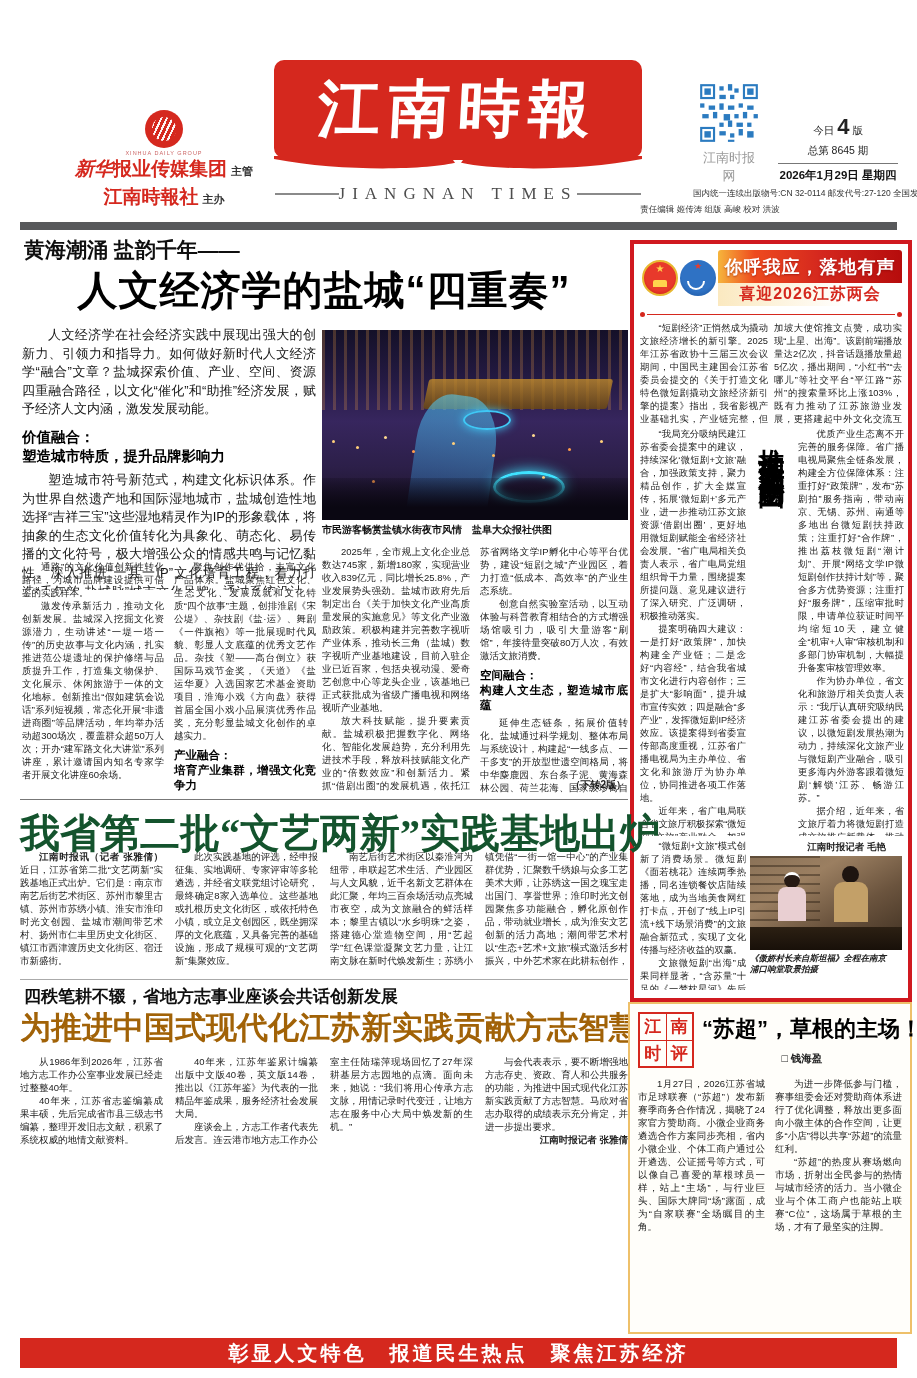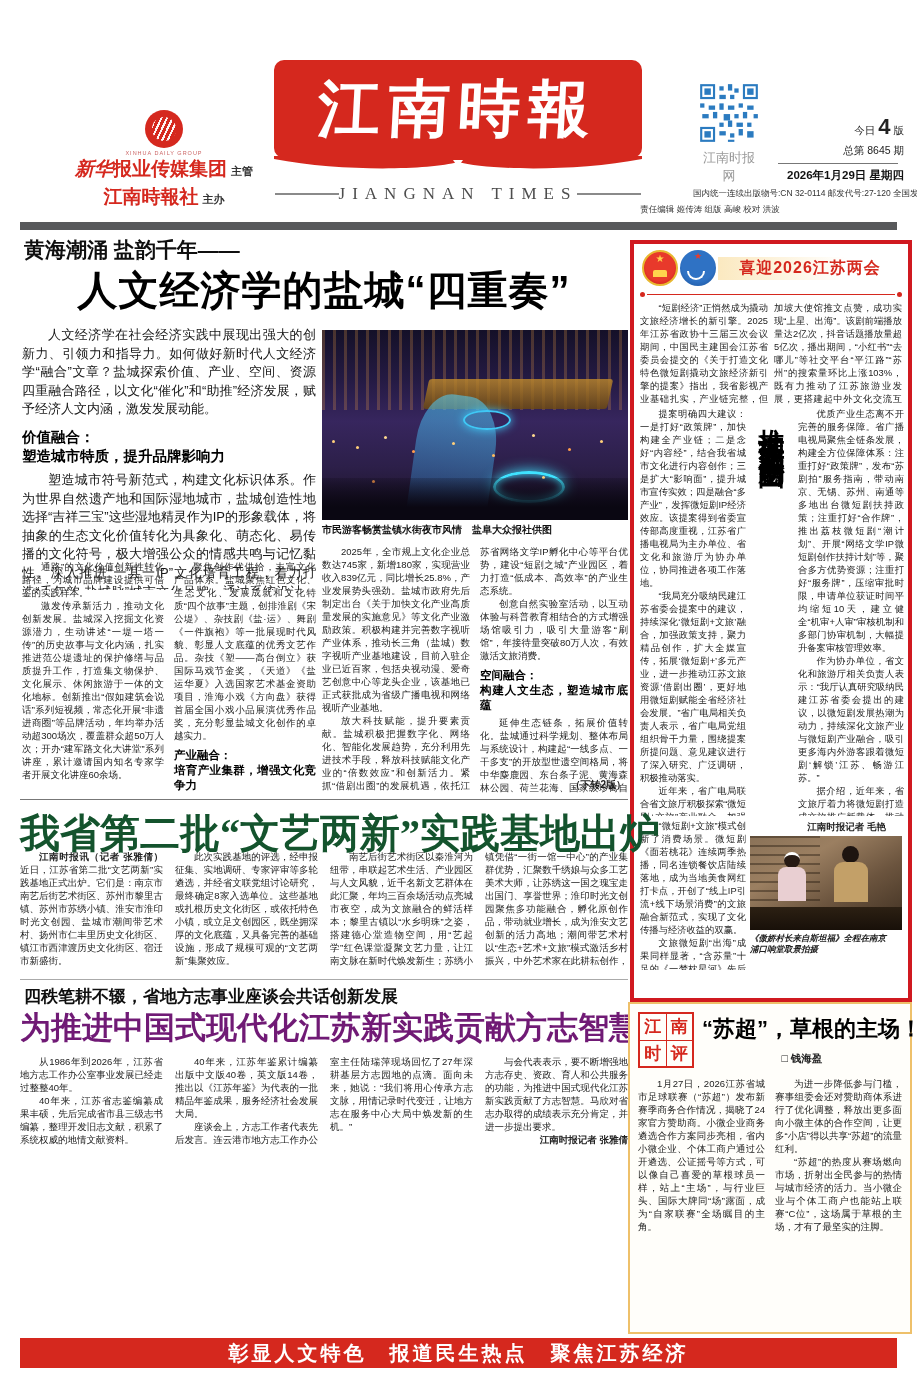--- a/index.html
+++ b/index.html
@@ -21,21 +21,21 @@
   .mast-red{height:98px;background:#d5281e;border-radius:10px;display:flex;align-items:center;justify-content:center;}
   .mast-title{color:#fff;font-size:62px;font-weight:900;letter-spacing:8px;font-family:"Liberation Serif",serif;
     transform:skewX(-3deg);white-space:nowrap;}
   .mast-fold{display:block;margin-top:-2px;}
   .mast-en{margin-top:8px;display:flex;align-items:center;justify-content:center;}
   .mast-en .dash{width:64px;height:2px;background:#8a8a8a;}
   .mast-en .en{font-family:"Liberation Serif",serif;font-size:17px;letter-spacing:7px;color:#4d4d4d;}
 
   .qr-wrap{left:697px;top:82px;width:64px;text-align:center;}
   .qr-label{font-size:13px;color:#999;margin-top:1px;}
-  .today{left:772px;top:114px;width:132px;text-align:right;}
+  .today{left:772px;top:114px;width:132px;text-align:center;}
   .today-l1{font-size:10.5px;color:#222;}
   .today-l1 b{font-size:22px;font-weight:700;margin:0 3px;}
   .today-l2{font-size:10.5px;color:#222;margin-top:4px;}
   .today-rule{height:1px;background:#777;margin:5px 6px 4px;}
   .today-l3{font-size:11.5px;font-weight:700;color:#111;}
   .publine{left:470px;top:188px;width:437px;text-align:right;font-size:8.5px;color:#333;margin-left:20px;}
   .editors{left:560px;top:204px;width:300px;text-align:center;font-size:8.5px;color:#333;}
   .graybar{left:20px;top:222px;width:877px;height:8px;background:#58595b;}
 
   
@@ -74,21 +74,21 @@
   .rule-a{left:20px;top:799px;width:608px;height:1px;background:#777;}
 
   
   .mid-headline{left:20px;top:806px;width:608px;text-align:center;font-size:40px;font-weight:900;color:#14532d;white-space:nowrap;font-family:Liberation Serif, serif;}
   .mid-body{left:20px;top:850px;width:608px;height:126px;overflow:hidden;column-count:4;column-gap:12px;}
   .inline-byline{font-weight:800;}
   .rule-b{left:20px;top:979px;width:608px;height:1px;background:#aaa;}
 
   
   .fz-kicker{left:24px;top:985px;font-size:17px;font-weight:700;color:#0f0f0f;}
-  .fz-headline{left:20px;top:1007px;width:608px;text-align:center;font-size:31px;font-weight:900;color:#701a75;white-space:nowrap;}
+  .fz-headline{left:20px;top:1007px;width:608px;text-align:center;font-size:31px;font-weight:900;color:#a16207;white-space:nowrap;}
   .fz-body{left:20px;top:1055px;width:608px;height:264px;overflow:hidden;column-count:4;column-gap:12px;}
   .fz-byline{text-align:right;font-weight:800;text-indent:0;margin-top:4px;}
 
   
   .redbox{left:630px;top:240px;width:282px;height:762px;border:4px solid #d01920;background:#fff;
     box-sizing:border-box;padding:6px;}
   .rb-header{display:flex;align-items:center;}
   .rb-emblems{width:78px;display:flex;align-items:center;justify-content:center;gap:2px;flex:none;}
   .emblem{width:36px;height:36px;border-radius:50%;position:relative;flex:none;}
   .emblem-national{background:radial-gradient(circle at 50% 45%,#e8392b 60%,#c01010 100%);border:2px solid #e8b830;box-sizing:border-box;}
@@ -301,20 +301,23 @@
         <div class="emblem emblem-national">
           <div class="star">★</div>
             <div class="gate"></div>
         </div>
         <div class="emblem emblem-cppcc">
           <div class="star">★</div>
             <div class="arc"></div>
         </div>
       </div>
       <div class="rb-bannercol">
+        <div class="rb-banner">
+          <span>你呼我应，落地有声</span>
+        </div>
         <div class="rb-sub">
           <span>喜迎2026江苏两会</span>
         </div>
       </div>
     </div>
     <div class="rb-divider">
       <span class="dot"></span>
       <span class="ln"></span>
       <span class="dot"></span>
     </div>
@@ -323,22 +326,22 @@
       <div class="c">
           <p>“短剧经济”正悄然成为撬动文旅经济增长的新引擎。2025年江苏省政协十三届三次会议期间，中国民主建国会江苏省委员会提交的《关于打造文化特色微短剧撬动文旅经济新引擎的提案》指出，我省影视产业基础扎实，产业链完整，但在短剧产业与文旅资源融合方面仍有提升空间，具体表现为：优势发挥不明显，产业资源未充分利用，结合地域文化的创作偏少、流量IP尚未形成，市场推广力度不足，“短剧经济”带动效应效果尚未体现。</p>
         </div>
       <div class="c">
           <p style="text-indent:0">加坡大使馆推文点赞，成功实现“上星、出海”。该剧前端播放量达2亿次，抖音话题播放量超5亿次，播出期间，“小红书”“去哪儿”等社交平台“平江路”“苏州”的搜索量环比上涨103%，既有力推动了江苏旅游业发展，更搭建起中外文化交流互鉴的重要桥梁。</p>
         </div>
     </div>
 
     <div class="rb-row2 rb-txt">
       <div class="c">
+        <p>“我局充分吸纳民建江苏省委会提案中的建议，持续深化‘微短剧+文旅’融合，加强政策支持，聚力精品创作，扩大全媒宣传，拓展‘微短剧+’多元产业，进一步推动江苏文旅资源‘借剧出圈’，更好地用微短剧赋能全省经济社会发展。”省广电局相关负责人表示，省广电局党组组织骨干力量，围绕提案所提问题、意见建议进行了深入研究、广泛调研，积极推动落实。</p>
         <p>提案明确四大建议：一是打好“政策牌”，加快构建全产业链；二是念好“内容经”，结合我省城市文化进行内容创作；三是扩大“影响面”，提升城市宣传实效；四是融合“多产业”，发挥微短剧IP经济效应。该提案得到省委宣传部高度重视，江苏省广播电视局为主办单位、省文化和旅游厅为协办单位，协同推进各项工作落地。</p>
-        <p>“我局充分吸纳民建江苏省委会提案中的建议，持续深化‘微短剧+文旅’融合，加强政策支持，聚力精品创作，扩大全媒宣传，拓展‘微短剧+’多元产业，进一步推动江苏文旅资源‘借剧出圈’，更好地用微短剧赋能全省经济社会发展。”省广电局相关负责人表示，省广电局党组组织骨干力量，围绕提案所提问题、意见建议进行了深入研究、广泛调研，积极推动落实。</p>
         <p>近年来，省广电局联合省文旅厅积极探索“微短剧+文旅”产业融合，加强系统布局，引导微短剧向精品化、主流化、多元化方向发展。一批彰显江苏风格、凸显文化标识的精品文旅微短剧相继涌现：《一梦枕星河》将苏绣、宋锦、缂丝、评弹等非遗精粹呈现给观众；国内首部AI贺岁微短剧《美猴王》以连云港花果山为主要取景地，运用人工智能技术创新经典IP，推动西游文化的跨代际传承；《龙行龘龘》以常州“龙文化”为主题，串联起青果巷、恐龙园、天宁寺等地标及大麻糕、天目湖鱼头等特色美食；《傲娇村长来自斯坦福》则将乡村振兴、非遗传承、青年创业等主题巧妙融为一体，展现出对乡村、文化、情感、理想的深度表达。</p>
       </div>
       <div class="rb-vtitle">
         <span>推动江苏文旅资源『借剧出圈』</span>
       </div>
       <div class="c">
         <p>优质产业生态离不开完善的服务保障。省广播电视局聚焦全链条发展，构建全方位保障体系：注重打好“政策牌”，发布“苏剧拍”服务指南，带动南京、无锡、苏州、南通等多地出台微短剧扶持政策；注重打好“合作牌”，推出荔枝微短剧“潮计划”、开展“网络文学IP微短剧创作扶持计划”等，聚合多方优势资源；注重打好“服务牌”，压缩审批时限，申请单位获证时间平均缩短10天，建立健全“机审+人审”审核机制和多部门协审机制，大幅提升备案审核管理效率。</p>
         <p>作为协办单位，省文化和旅游厅相关负责人表示：“我厅认真研究吸纳民建江苏省委会提出的建议，以微短剧发展热潮为动力，持续深化文旅产业与微短剧产业融合，吸引更多海内外游客跟着微短剧‘解锁’江苏、畅游江苏。”</p>
         <p>据介绍，近年来，省文旅厅着力将微短剧打造成文旅推广新载体，推动旅游目的地实现从“取景地”到“打卡地”的升级。一方面，主动对接微短剧市场，推动文旅宣传“出圈”。连续两年举办“跟着微短剧去旅行”主题活动，并纳入文旅消费推广季重点活动，持续培育“微短剧+文旅”等多元融合新业态；借力《一梦枕星河》《搬砖吧，大小姐!》等热播短剧，推动一批江苏特色取景地、非遗迅速“出圈”。另一方面，积极推出支持政策，引导微短剧创作“跨界”。目前，我省共有21部优秀作品入选国家广电总局“跟着微短剧去旅行”主题创作征集活动；苏州市、扬州市、南京浦口区、无锡滨湖区等地方通过出台支持政策、设立产业基金等方式，鼓励微短剧剧组取景拍摄，助力彰显城市品牌形象，凸显江苏文旅元素。</p>
       </div>

